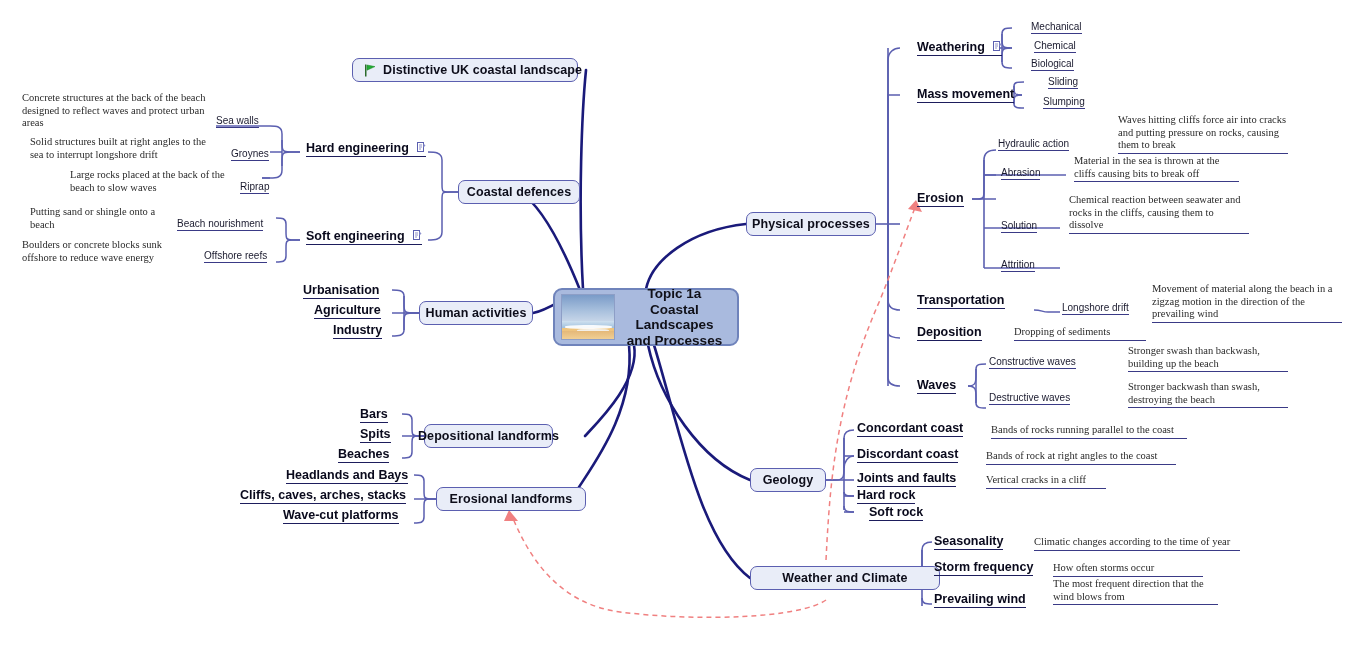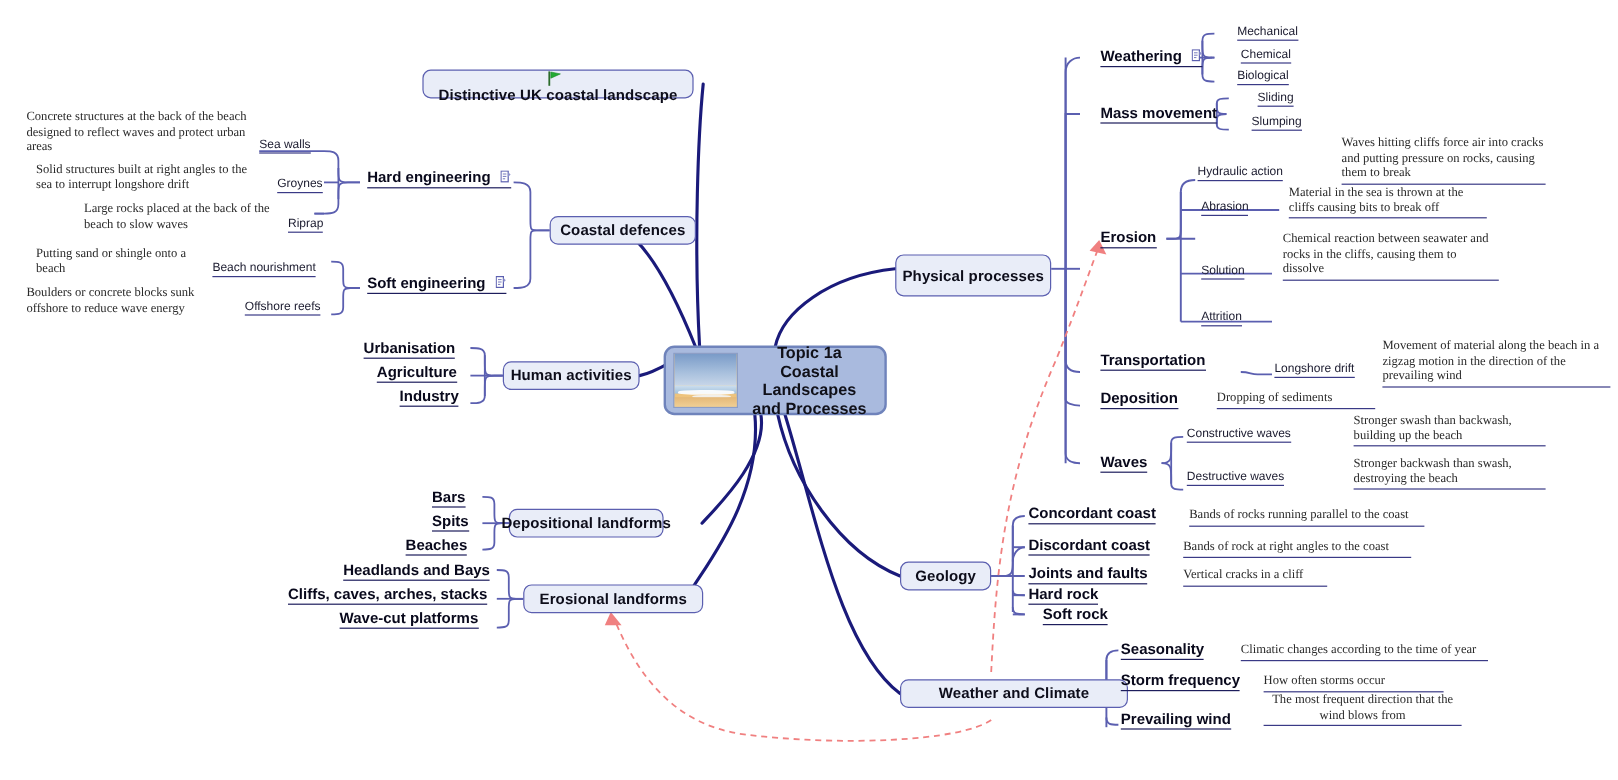--- a/index.html
+++ b/index.html
@@ -11,21 +11,21 @@
   }
   #canvas{position:absolute;left:0;top:0;width:1348px;height:650px;}
   svg.links{position:absolute;left:0;top:0;width:1348px;height:650px;pointer-events:none;}
 
   
   .box{
     position:absolute;box-sizing:border-box;
     background:#e9edf8;border:1px solid #5b5fb0;border-radius:7px;
     color:#0d0d1a;font-weight:bold;font-size:12.5px;
     display:flex;align-items:center;justify-content:center;
-    white-space:nowrap;padding:0 11px;letter-spacing:.1px;flex-direction:column;
+    white-space:nowrap;padding:0 11px;letter-spacing:.1px;
   }
   .box.flagged{justify-content:flex-start;}
   .central{
     position:absolute;box-sizing:border-box;
     background:#a9bade;border:2px solid #6f83bb;border-radius:9px;
     display:flex;align-items:center;
   }
   .central .thumb{
     width:52px;height:44px;margin:0 7px 0 6px;flex:none;
     border:1px solid #8d9ec6;
@@ -246,21 +246,21 @@
   </div>
 
   <div class="box" style="left:424px;top:424px;width:129px;height:24px;">
     <span>Depositional landforms</span>
   </div>
 
   <div class="box" style="left:436px;top:487px;width:150px;height:24px;">
     <span>Erosional landforms</span>
   </div>
 
-  <div class="box" style="left:746px;top:212px;width:130px;height:35px;align-items:center;">
+  <div class="box" style="left:746px;top:212px;width:130px;height:24px;align-items:center;">
     <span>Physical processes</span>
   </div>
 
   <div class="box" style="left:750px;top:468px;width:76px;height:24px;">
     <span>Geology</span>
   </div>
 
   <div class="box" style="left:750px;top:566px;width:190px;height:24px;">
     <span>Weather and Climate</span>
   </div>
@@ -370,15 +370,15 @@
   <div class="leaf b" style="left:857px;top:488px;">Hard rock</div>
   <div class="leaf b" style="left:857px;top:505px;margin-left:12px;">Soft rock</div>
 
   <div class="leaf b" style="left:934px;top:534px;">Seasonality</div>
   <div class="leaf small" style="left:1034px;top:536px;width:206px;">Climatic changes according to the time of year</div>
 
   <div class="leaf b" style="left:934px;top:560px;">Storm frequency</div>
   <div class="leaf small" style="left:1053px;top:562px;width:150px;">How often storms occur</div>
 
   <div class="leaf b" style="left:934px;top:592px;">Prevailing wind</div>
-  <div class="leaf small" style="left:1053px;top:578px;width:165px;text-align:center;">The most frequent direction that the wind blows from</div>
+  <div class="leaf small" style="left:1053px;top:578px;width:165px;">The most frequent direction that the wind blows from</div>
 
 </div>
 
 </body></html>

